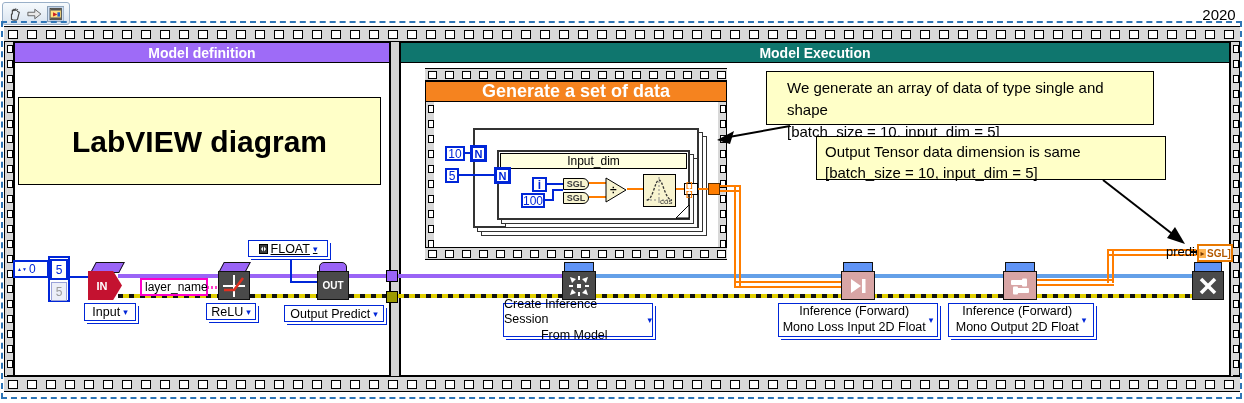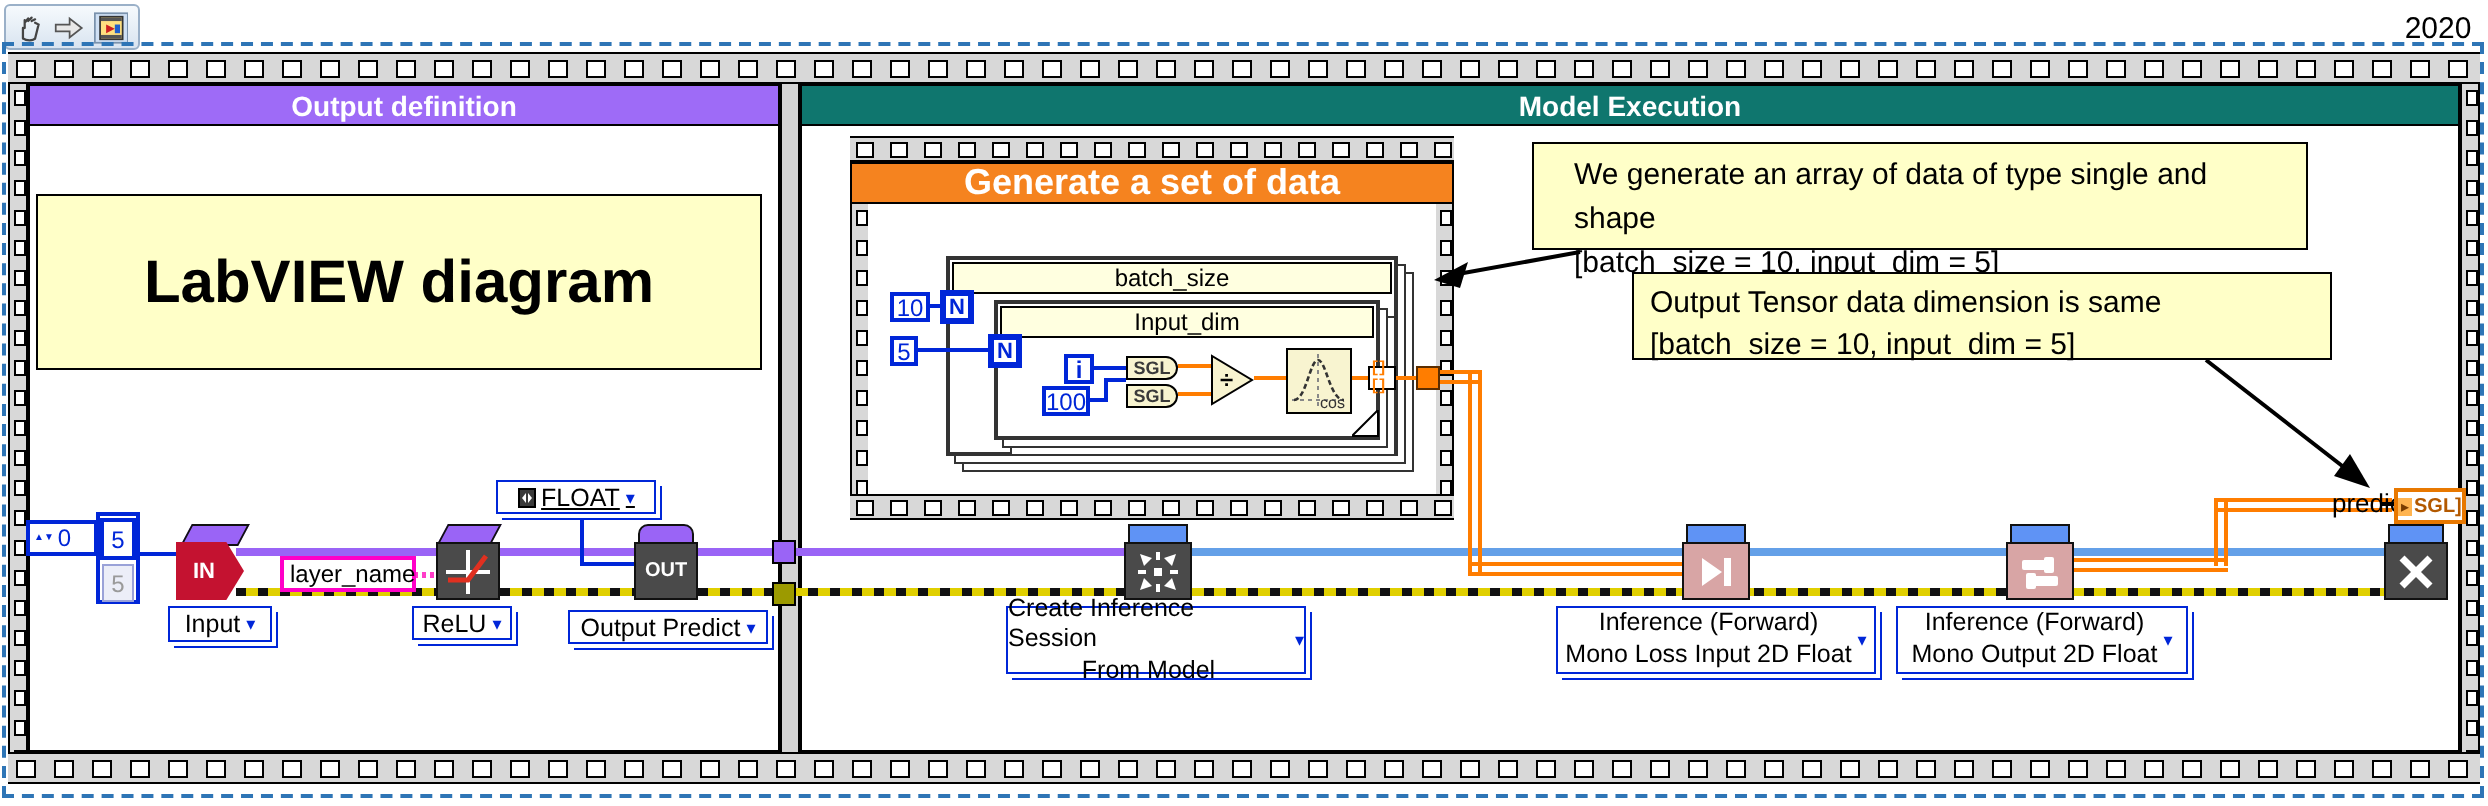--- a/index.html
+++ b/index.html
@@ -103,21 +103,21 @@
     </svg>
   <svg class="abs" style="left:1230px;top:42px;border-left:1px solid #000;border-right:1px solid #000;" width="10" height="334">
       <rect width="10" height="334" fill="url(#sprocketV)"></rect>
     </svg>
 
   <div class="abs pane" style="left:14px;top:42px;width:376px;height:334px;"></div>
   <div class="abs divider" style="left:390px;top:42px;width:10px;height:334px;"></div>
   <div class="abs pane" style="left:400px;top:42px;width:830px;height:334px;"></div>
 
   <div class="abs pane-header" style="left:15px;top:43px;width:374px;height:20px;background:#9e6bf7;">
-    <span>Output definition</span>
+    <span>Model definition</span>
   </div>
   <div class="abs pane-header" style="left:401px;top:43px;width:828px;height:20px;background:#0f766e;">
     <span>Model Execution</span>
   </div>
 
   <div class="abs note" style="left:18px;top:97px;width:363px;height:88px;display:flex;flex-direction:column;align-items:center;justify-content:center;font-weight:bold;font-size:30px;line-height:1.3;">
     <span>LabVIEW diagram</span>
   </div>
 
   <div class="abs w-thinblue" style="left:66px;top:276px;width:26px;height:2px;"></div>
@@ -195,23 +195,20 @@
       <rect width="8" height="145" fill="url(#sprocketV)"></rect>
     </svg>
   <svg class="abs" style="left:718px;top:102px;" width="8" height="145">
       <rect width="8" height="145" fill="url(#sprocketV)"></rect>
     </svg>
   <svg class="abs stripb" style="left:425px;top:247px;" width="302" height="13">
       <rect width="302" height="13" fill="url(#sprocketHs)"></rect>
     </svg>
 
   <div class="abs loop" style="left:473px;top:128px;width:226px;height:100px;"></div>
-  <div class="abs loop-label" style="left:476px;top:131px;width:220px;height:16px;">
-    <span>batch_size</span>
-  </div>
   <div class="abs bconst" style="left:445px;top:146px;width:20px;height:15px;">10</div>
   <div class="abs w-thinblue" style="left:465px;top:152px;width:7px;height:2px;"></div>
   <div class="abs" style="left:470px;top:145px;width:17px;height:17px;border:3px solid #0026d8;background:#fff;color:#0026d8;font-weight:bold;font-size:11px;display:flex;align-items:center;justify-content:center;">N</div>
 
   <div class="abs loop" style="left:497px;top:150px;width:193px;height:70px;"></div>
   <div class="abs loop-label" style="left:500px;top:153px;width:187px;height:16px;">
     <span>Input_dim</span>
   </div>
   <svg class="abs" style="left:676px;top:205px;" width="14" height="14">
     <polygon points="0,13 13,0 13,13" fill="#fff" stroke="#000"></polygon>

